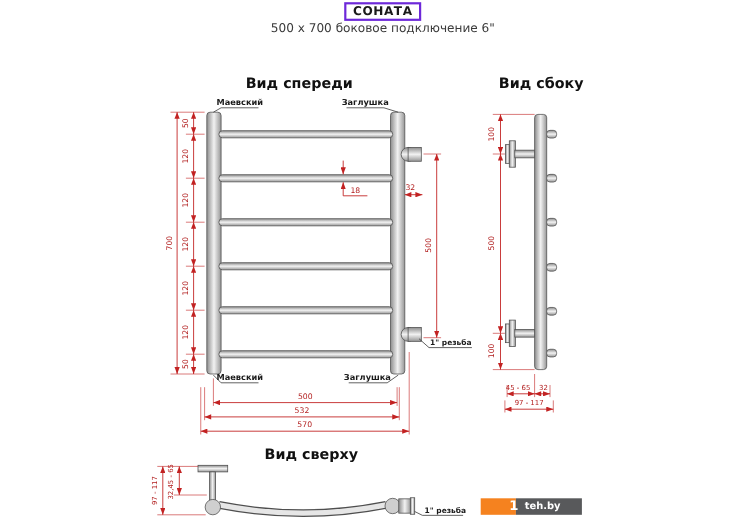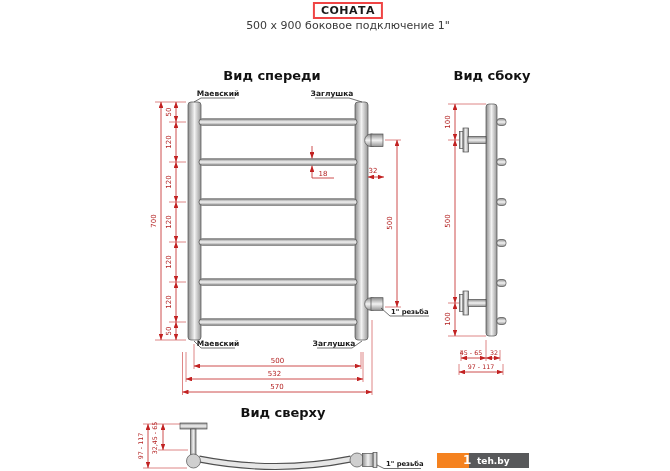--- a/index.html
+++ b/index.html
@@ -6,21 +6,21 @@
   .page {
     position:relative; width:670px; height:471px; background:#ffffff;
     font-family:"DejaVu Sans", sans-serif; overflow:hidden;
   }
   
   .brandrow { position:absolute; top:2px; left:348px; transform:translateX(-50%);
               display:flex; gap:4px; align-items:stretch; }
   .brandbox { background:#1878c8; color:#ffffff; font-size:11px; font-weight:bold;
               padding:1px 7px 2px 7px; letter-spacing:0.5px; }
   .modelbox { background:#ffffff; color:#1a1a1a; font-size:11px; font-weight:bold;
-              border:2px solid #ef4444; padding:0px 6px 0px 6px; letter-spacing:0.5px; }
+              border:2px solid #6d28d9; padding:0px 6px 0px 6px; letter-spacing:0.5px; }
   .subtitle { position:absolute; top:19px; left:348px; transform:translateX(-50%);
               font-size:11px; color:#3a3a3a; white-space:nowrap; }
   
   .wm { position:absolute; left:437px; top:453px; display:flex; }
   .wm-orange { width:32px; height:15px; background:#f5821f; }
   .wm-gray { width:60px; height:15px; background:#58595b; color:#ffffff;
              font-size:9px; font-weight:bold; display:flex; align-items:center;
              padding-left:8px; box-sizing:border-box; }
   .wm-one { position:absolute; left:26px; top:0px; color:#ffffff; font-size:12px;
             font-weight:bold; line-height:15px; }
@@ -236,21 +236,21 @@
       <g>
         <polyline class="ldr" points="377,465 384,468.5 421,468.5"></polyline>
         <text class="lbl-s" x="386" y="466">1" резьба</text>
       </g>
     </g>
   </svg>
 
   <div class="brandrow">
     <div class="modelbox">СОНАТА</div>
   </div>
-  <div class="subtitle">500 х 900 боковое подключение 1"</div>
+  <div class="subtitle">500 х 700 боковое подключение 6"</div>
 
   <div class="wm">
     <div class="wm-orange"></div>
     <div class="wm-gray">teh.by</div>
     <div class="wm-one">1</div>
   </div>
 
 </div>
 
 </body></html>

